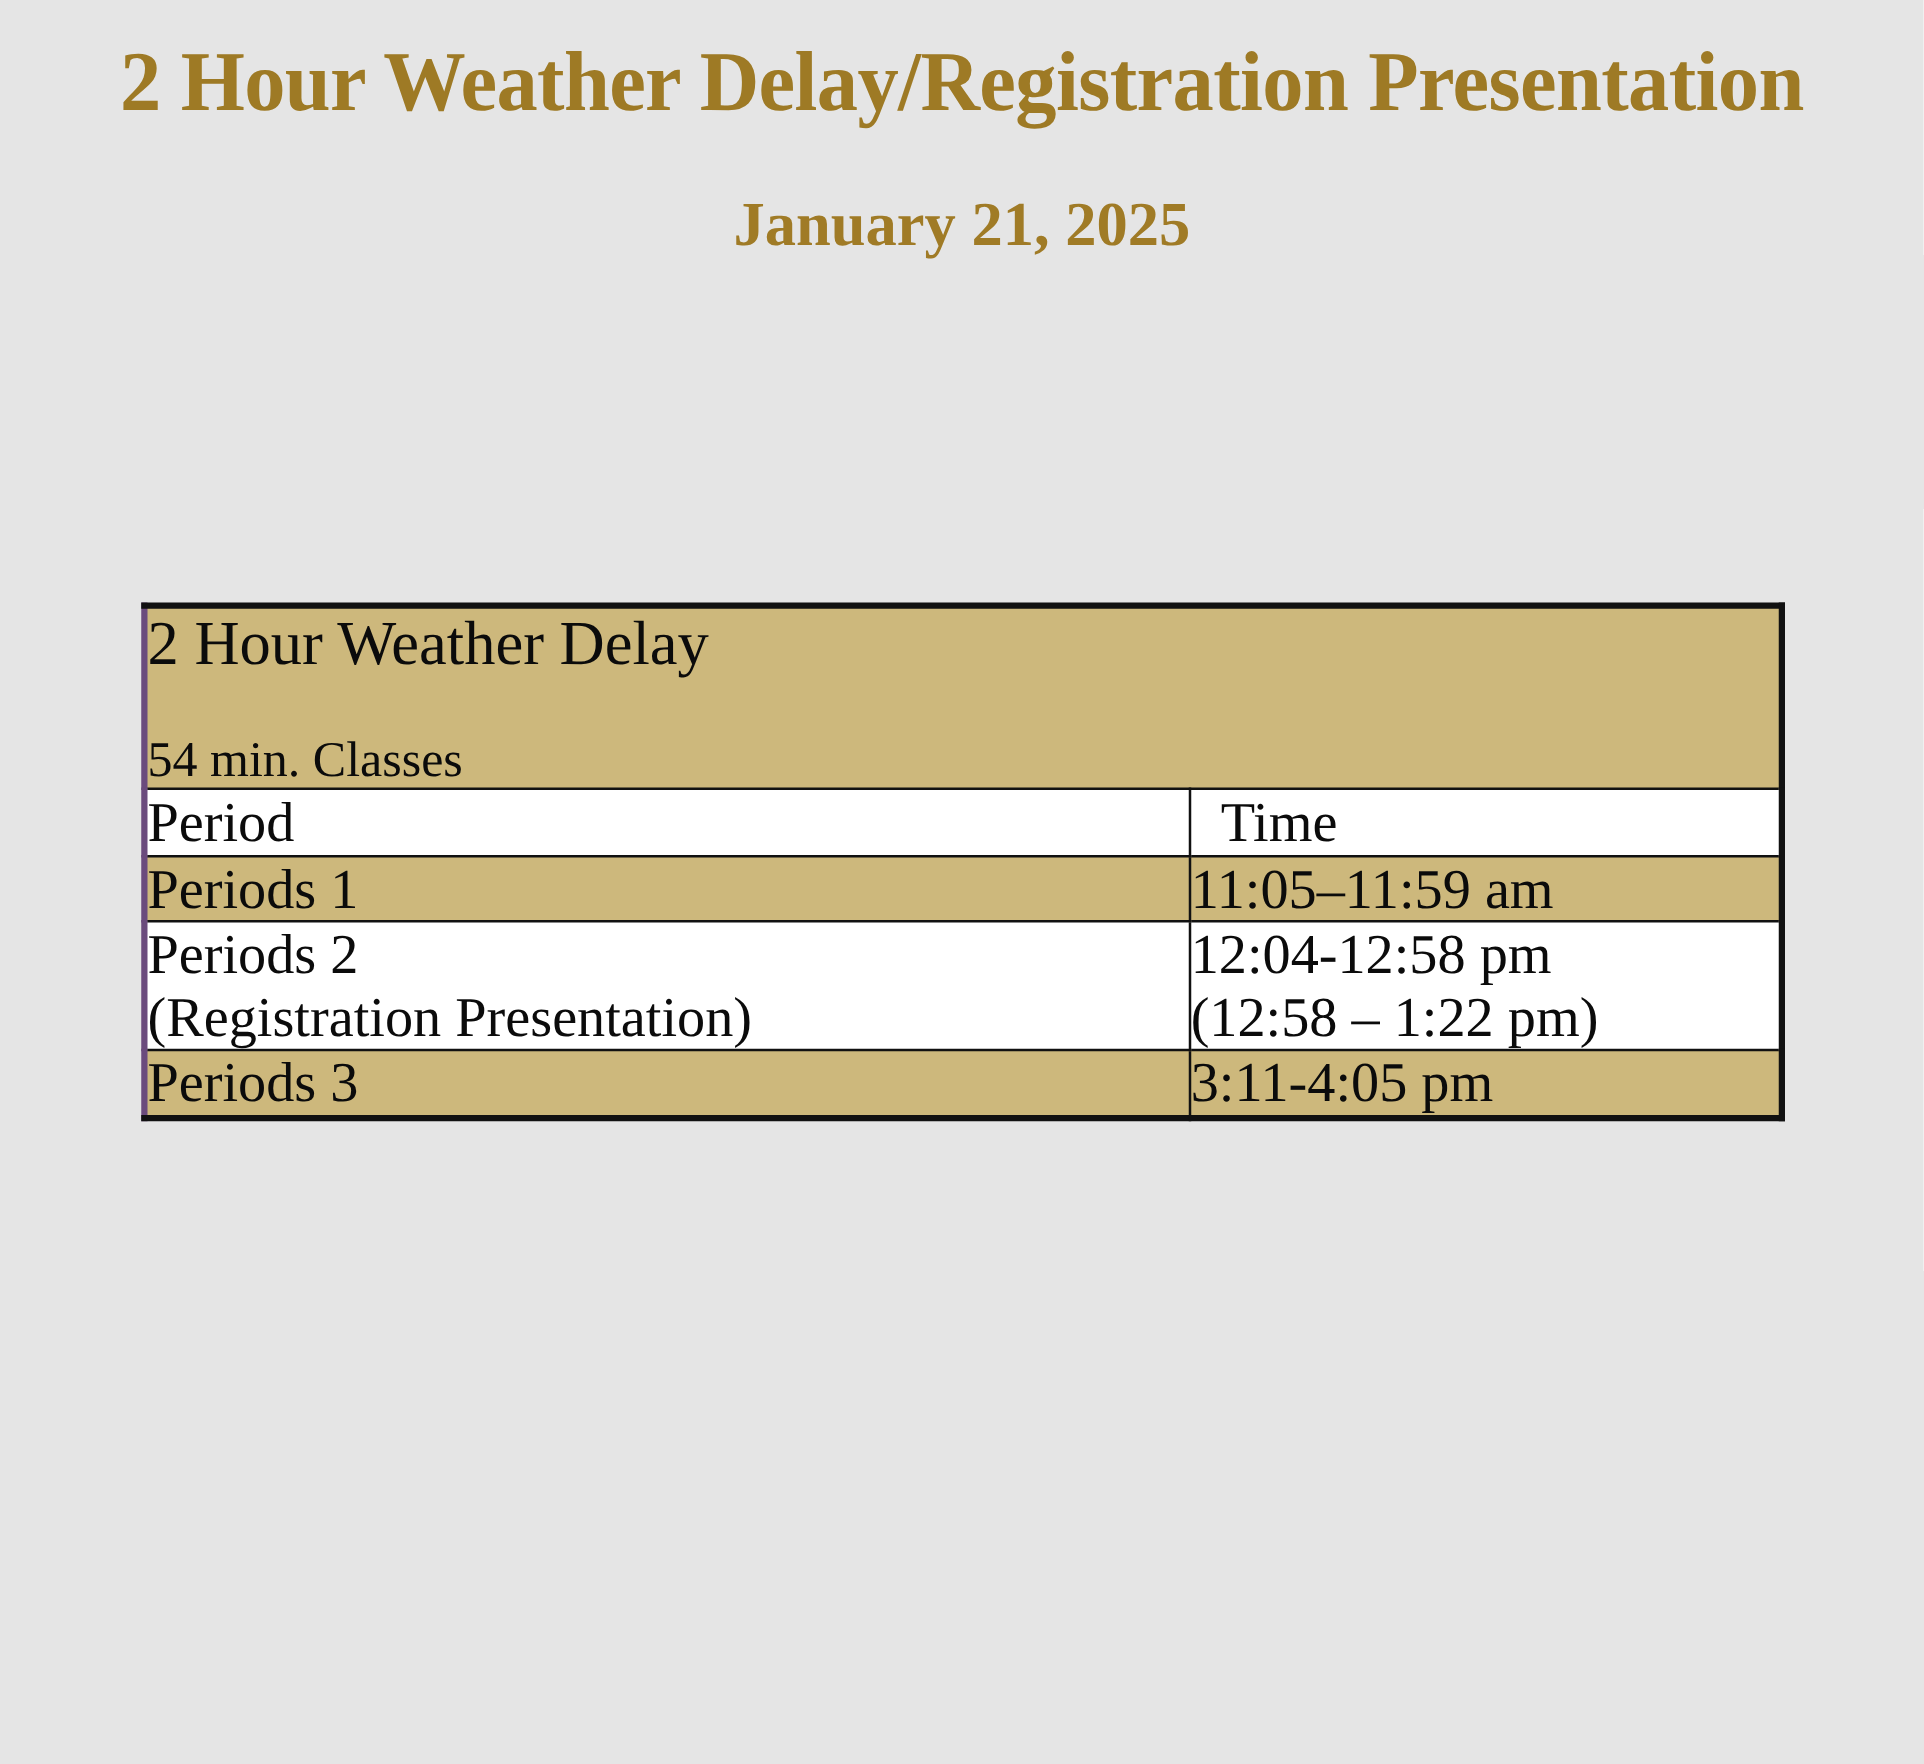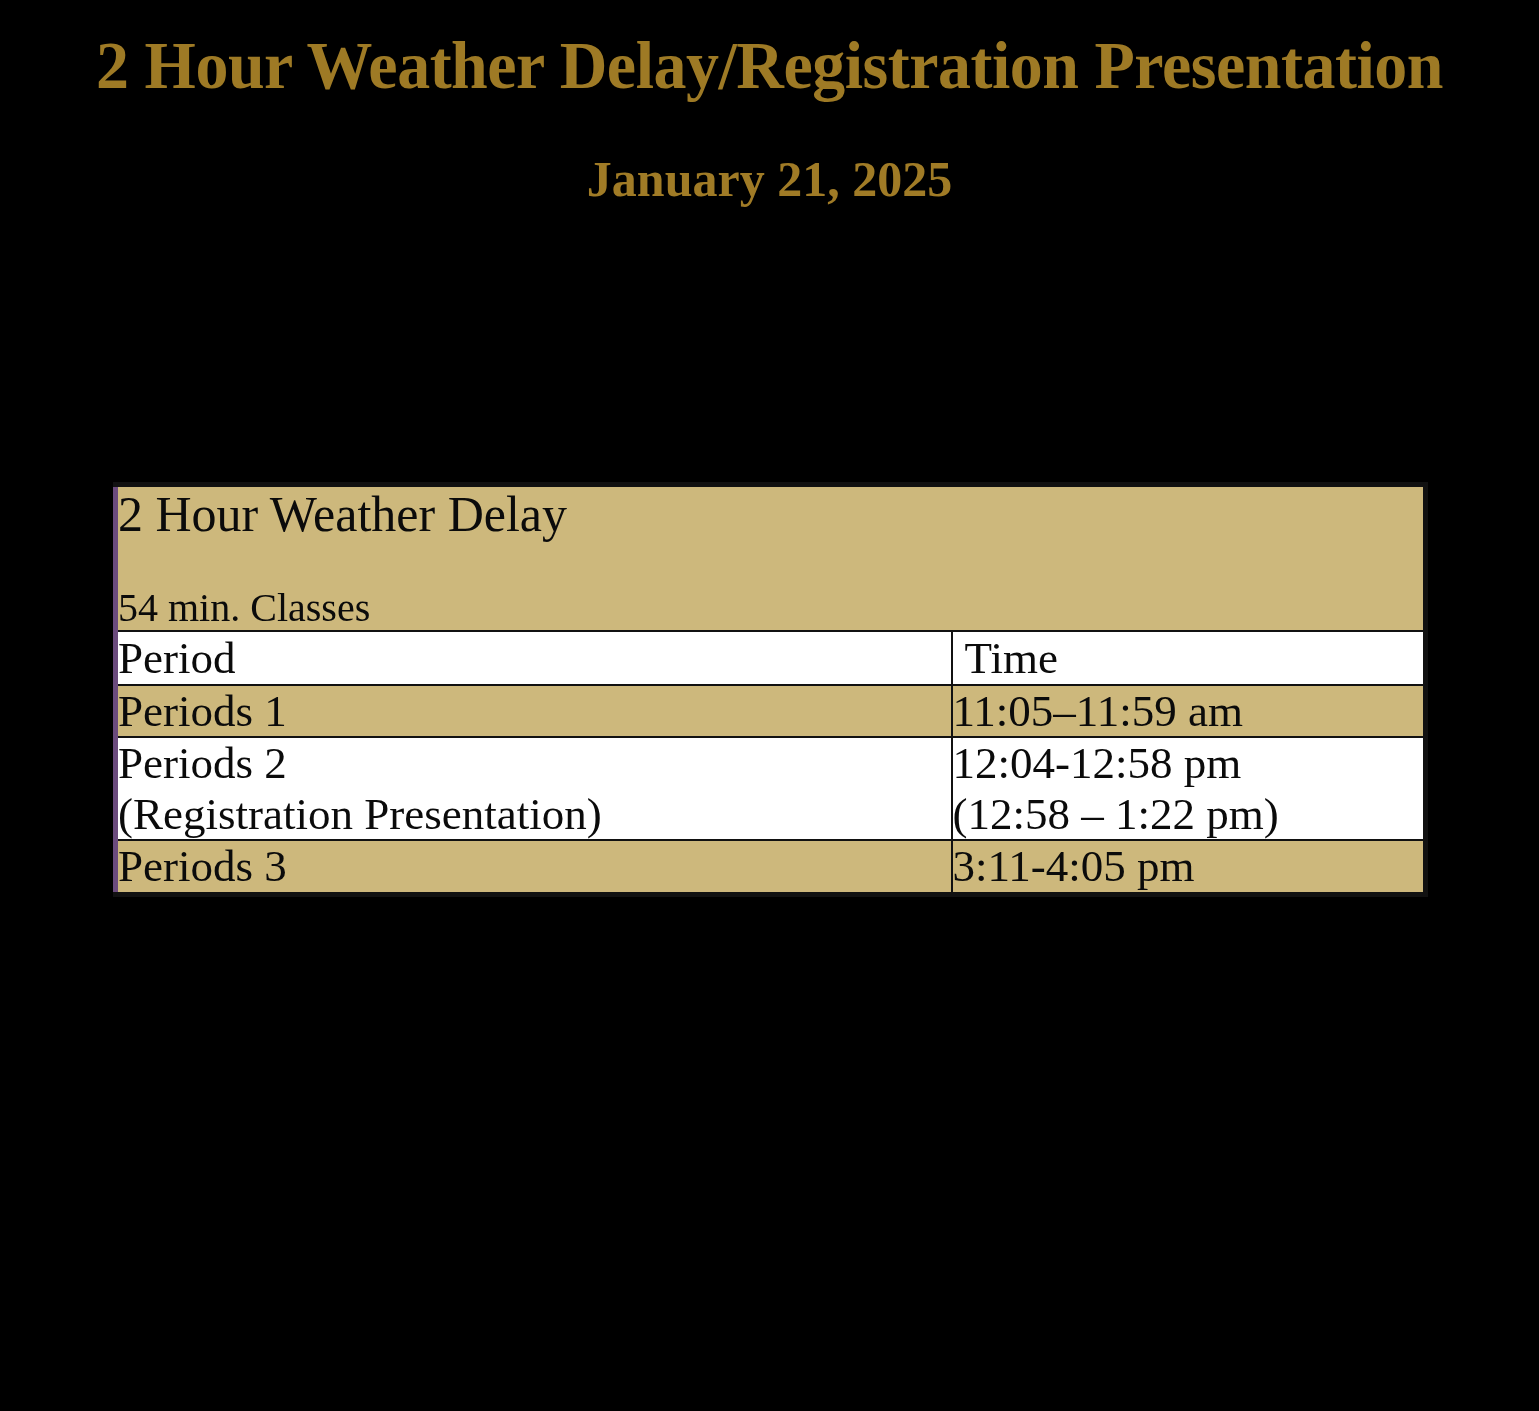--- a/index.html
+++ b/index.html
@@ -10,21 +10,21 @@
   body {
     width: 1539px;
     height: 1411px;
     font-family: "Liberation Serif", "DejaVu Serif", serif;
     overflow: hidden;
   }
   .page {
     position: relative;
     width: 1539px;
     height: 1411px;
-    background: #000000;
+    background: #e5e5e5;
   }
 
   
   .title-block {
     position: absolute;
     left: 0;
     top: 0;
     width: 1539px;
     text-align: center;
   }
@@ -91,21 +91,21 @@
     font-size: 40px;
     line-height: 1.1;
   }
 
   .colhead-cell {
     background: #ffffff;
     font-weight: 700;
     font-size: 49px;
     padding: 16px 0 18px 28px;
   }
-  .colhead-cell.time { padding-left: 12px; }
+  .colhead-cell.time { padding-left: 24px; }
 
   .row-tan td   { background: #cdb87c; }
   .row-white td { background: #ffffff; }
 
   .cell-period {
     padding: 12px 0 16px 28px;
     line-height: 1.12;
   }
   .cell-time {
     padding: 12px 0 16px 28px;

